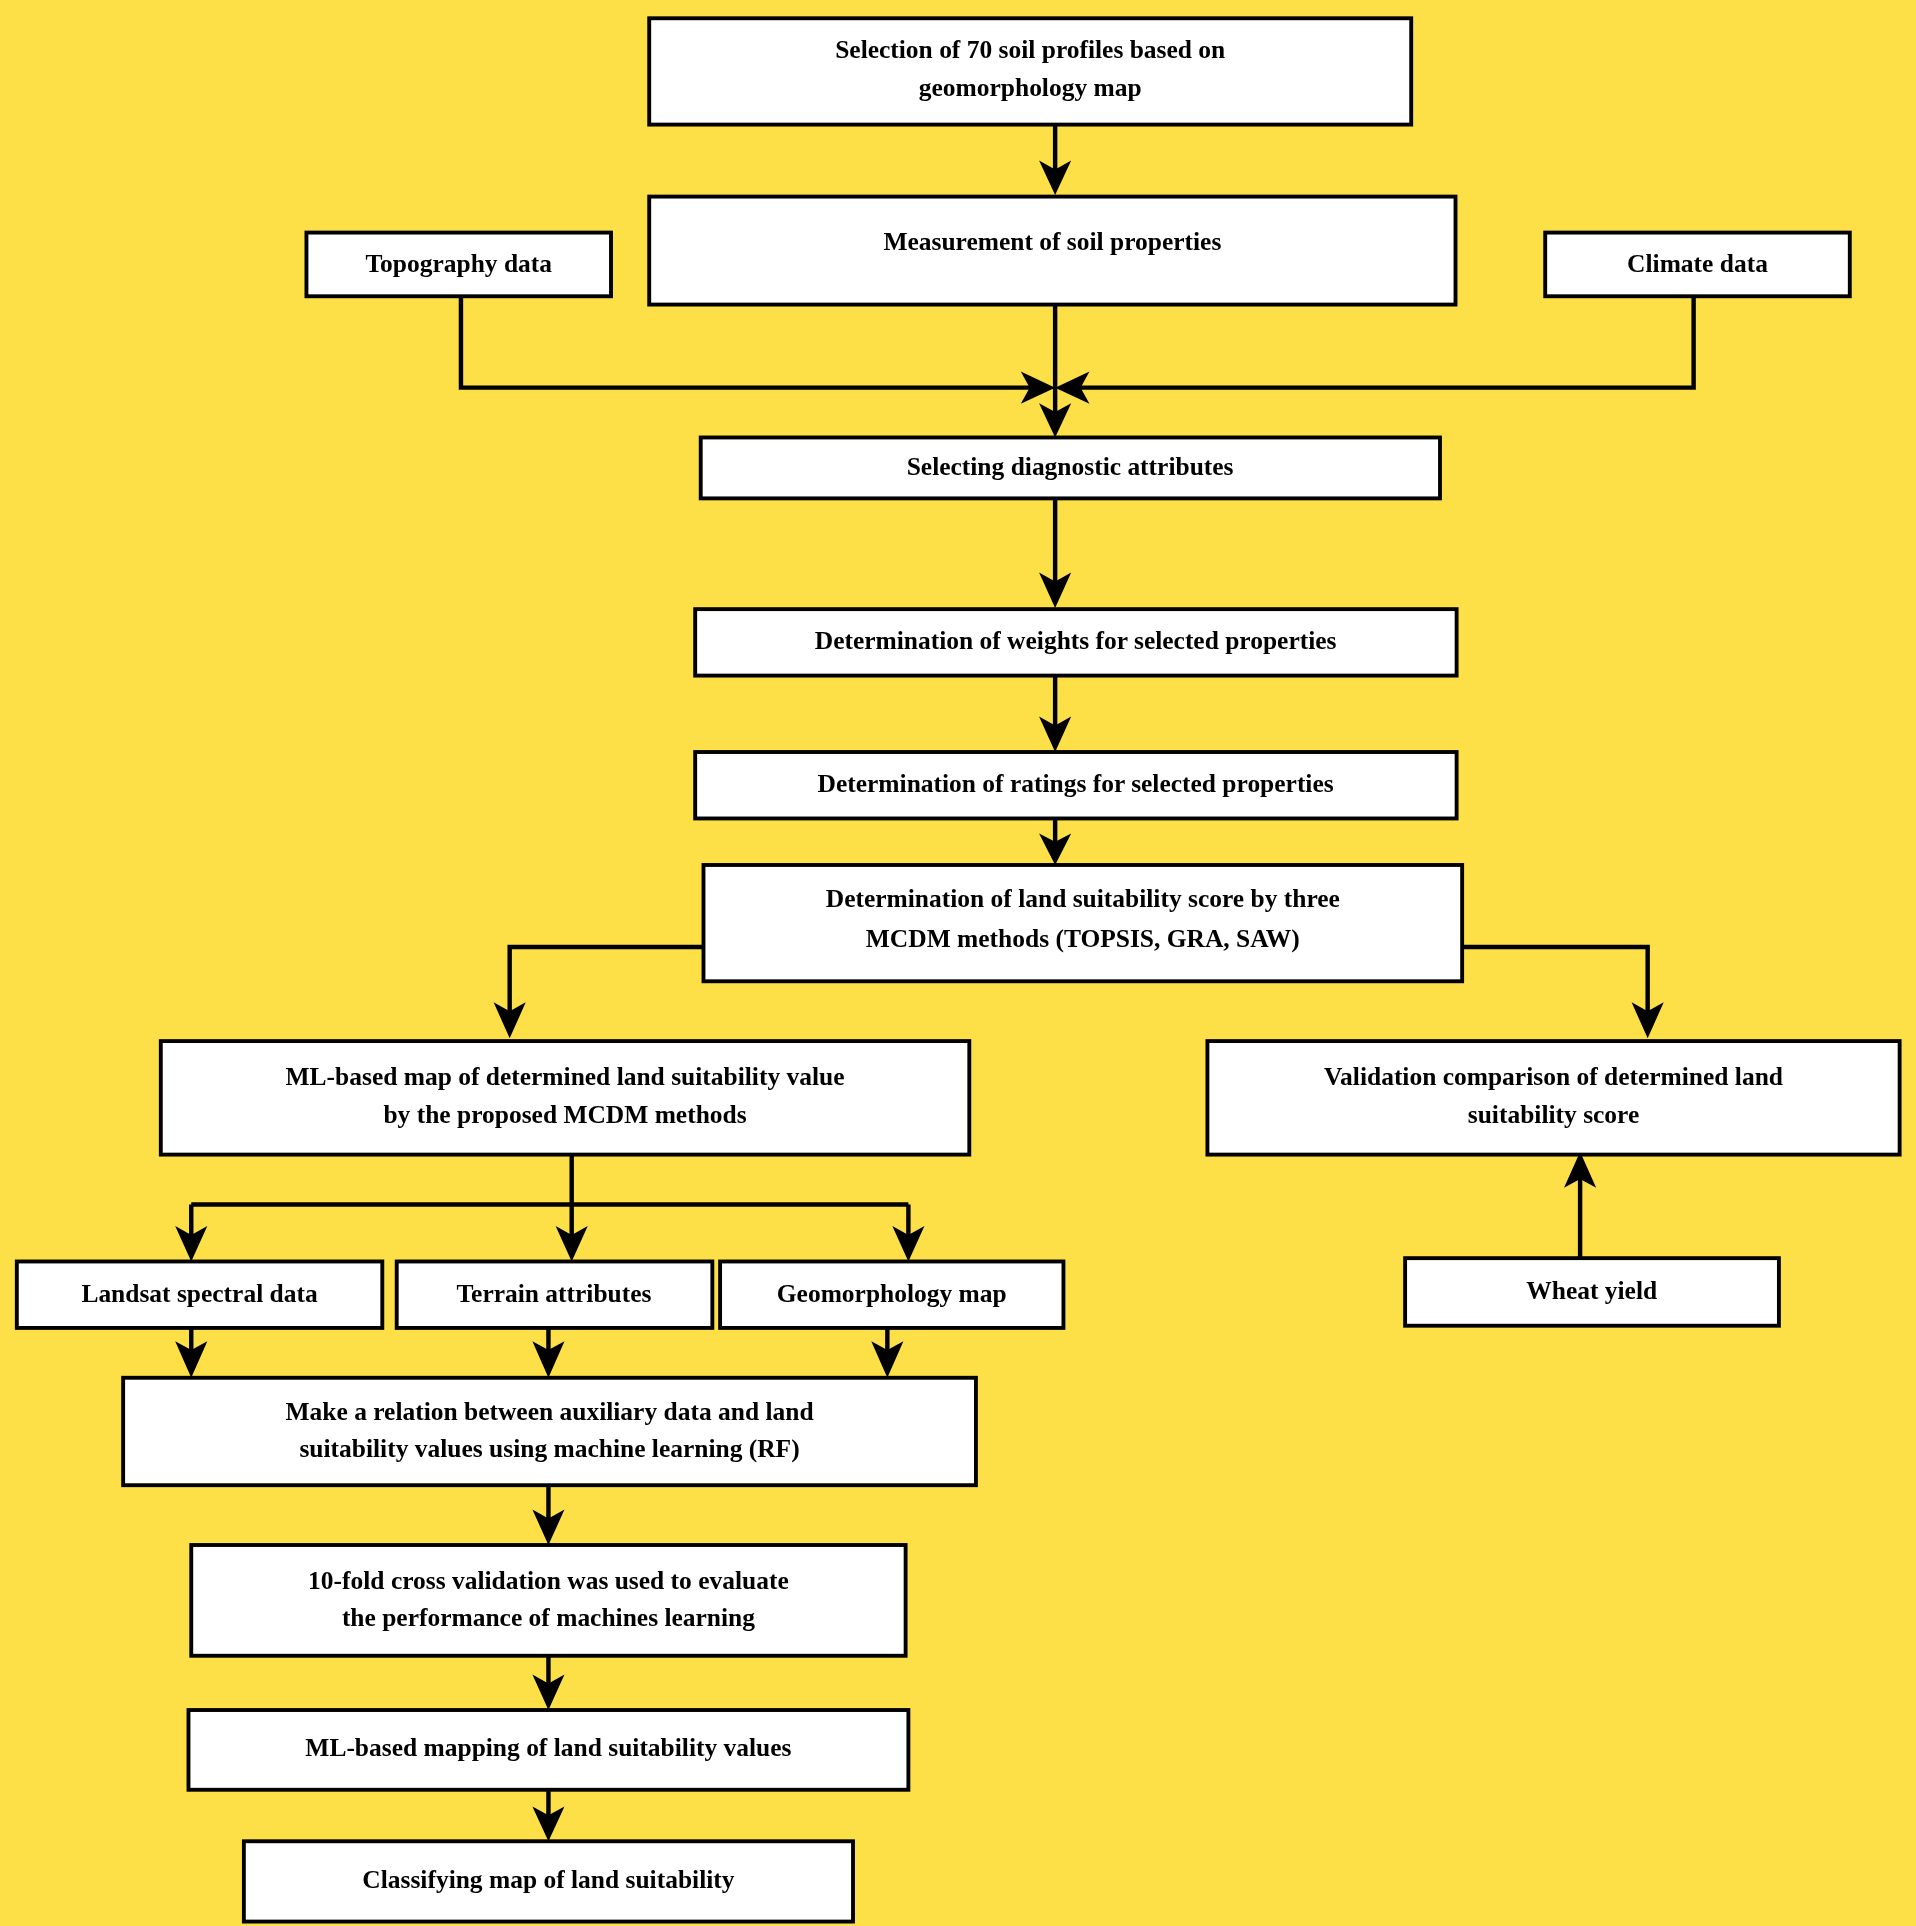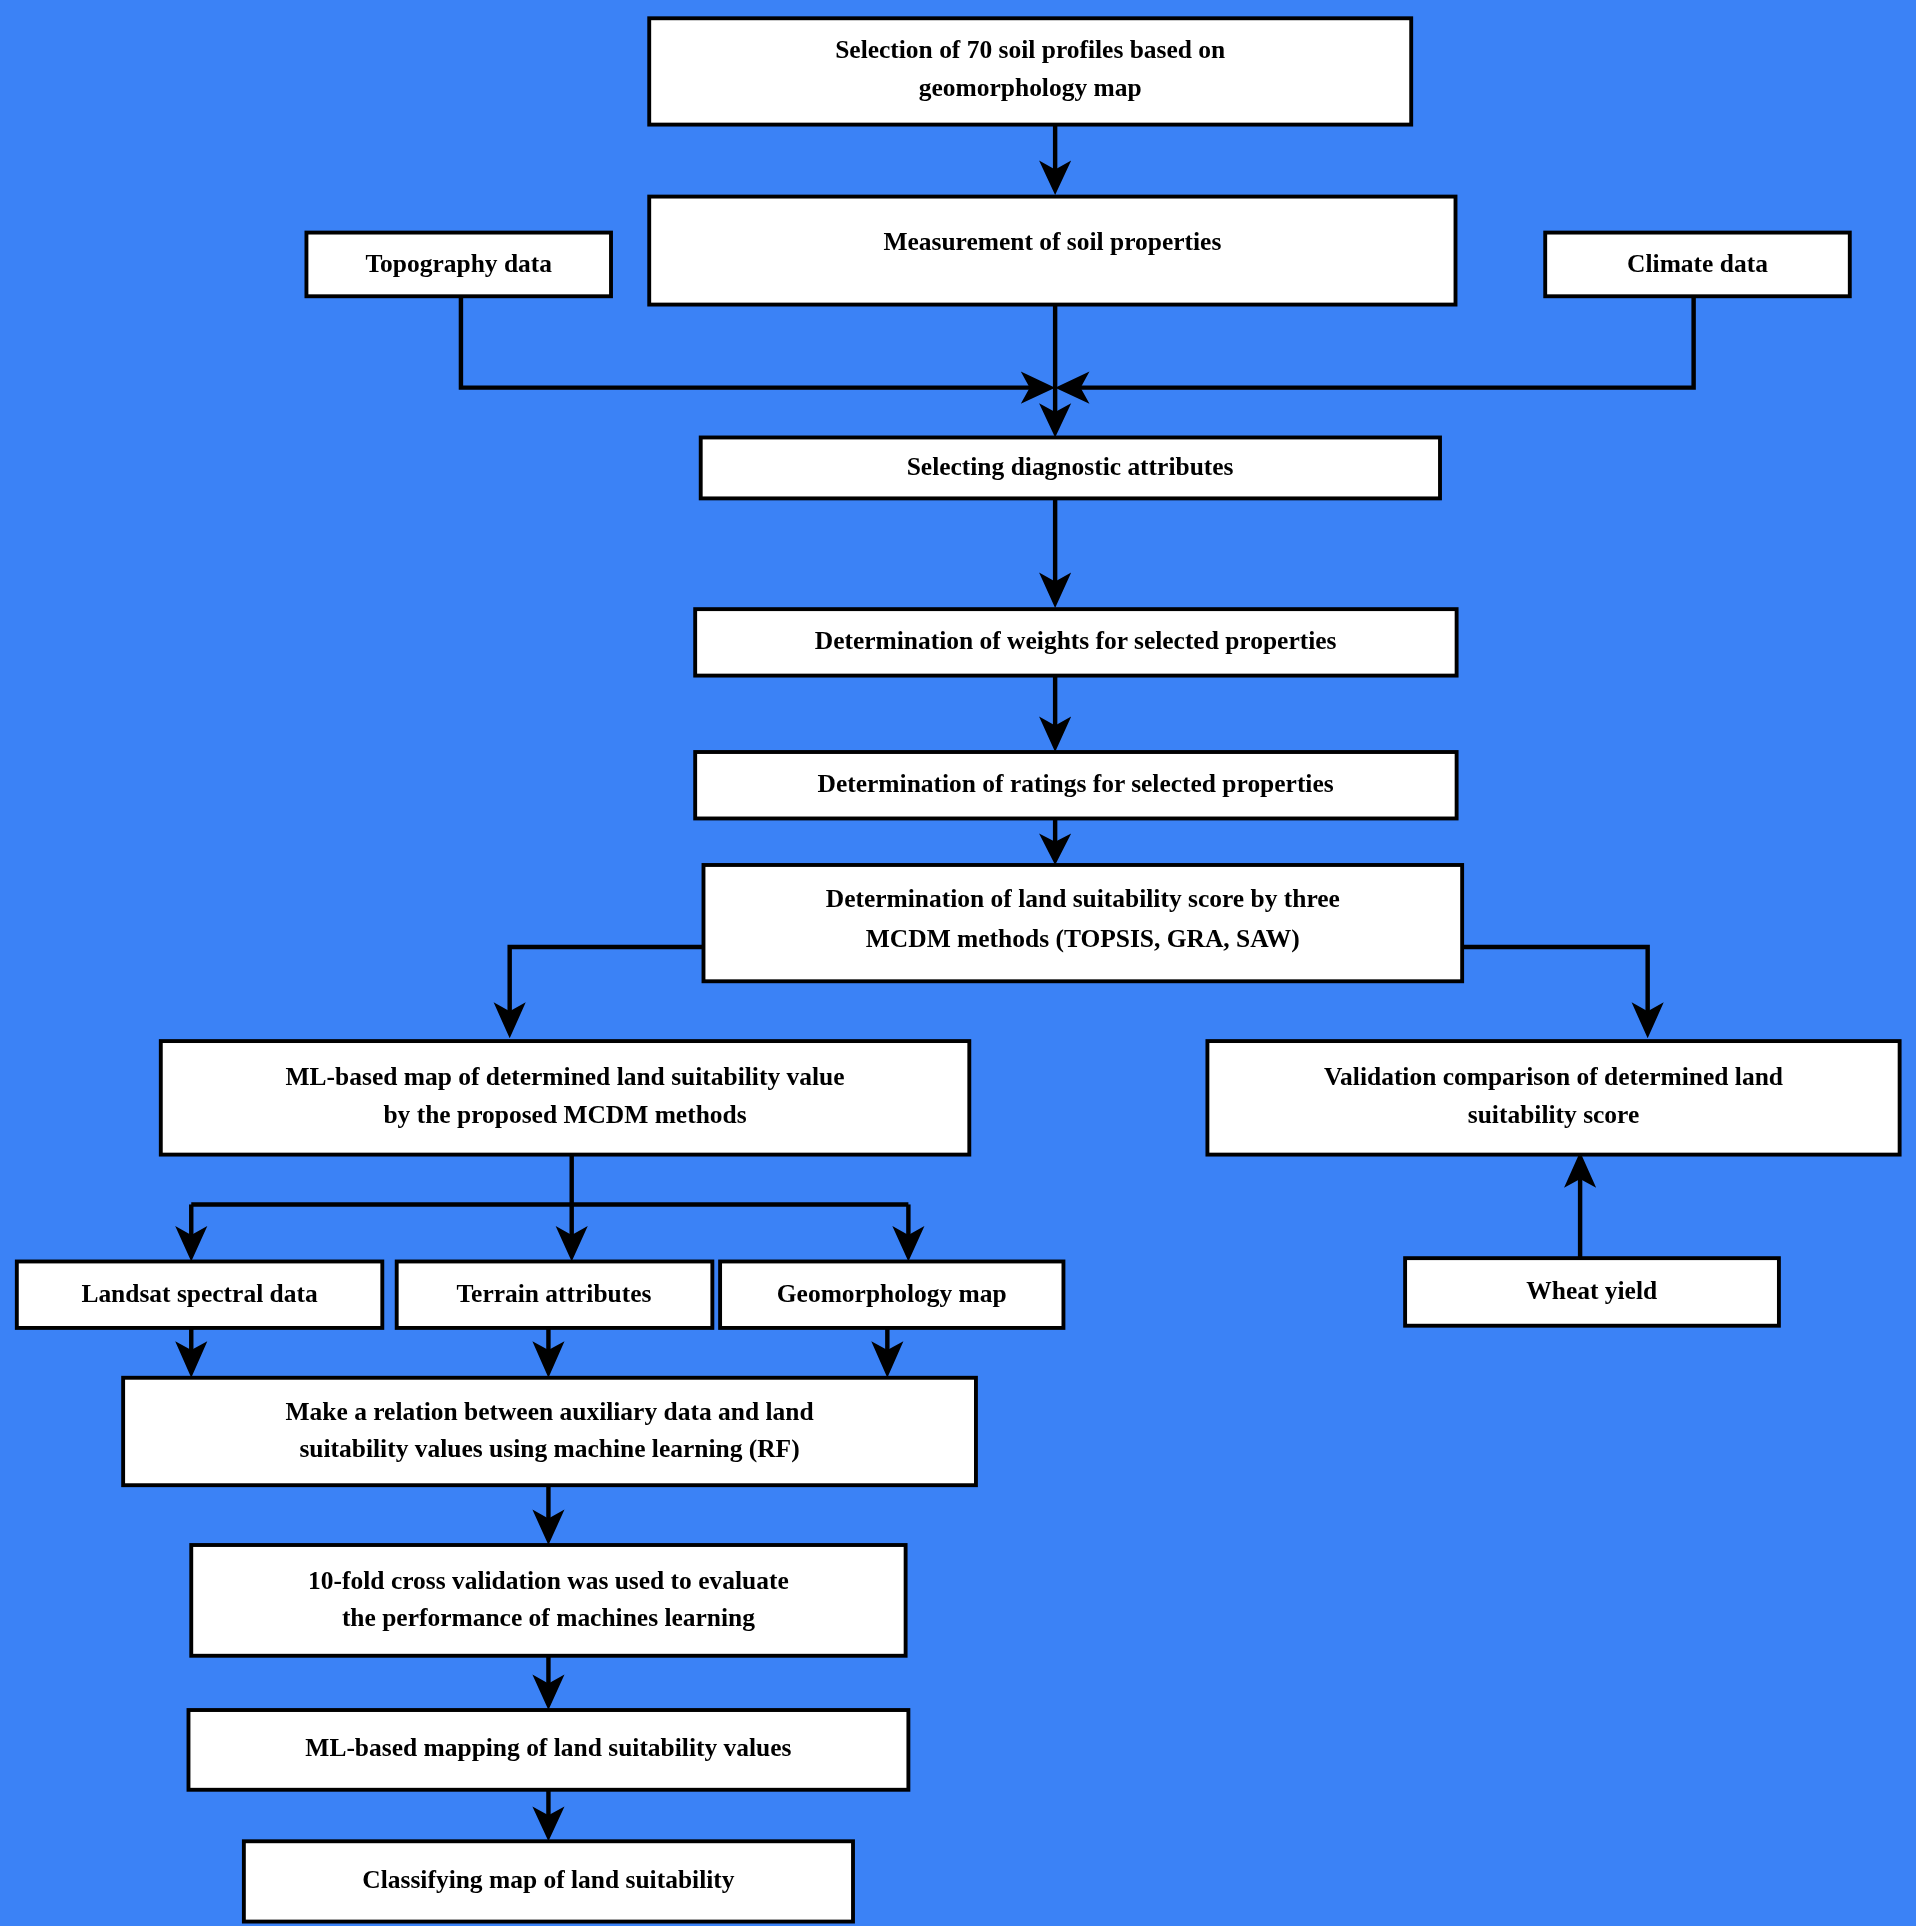--- a/index.html
+++ b/index.html
@@ -4,21 +4,21 @@
 <style>
   html, body {
     margin: 0;
     padding: 0;
     background: #ffffff;
   }
   #flowchart-root {
     position: relative;
     width: 1917px;
     height: 1926px;
-    background: #3b82f6;
+    background: #fde047;
     font-family: "Liberation Serif", "DejaVu Serif", serif;
   }
   svg.board {
     position: absolute;
     top: 0; left: 0;
     width: 1917px;
     height: 1926px;
     display: block;
   }
   .node-box {

